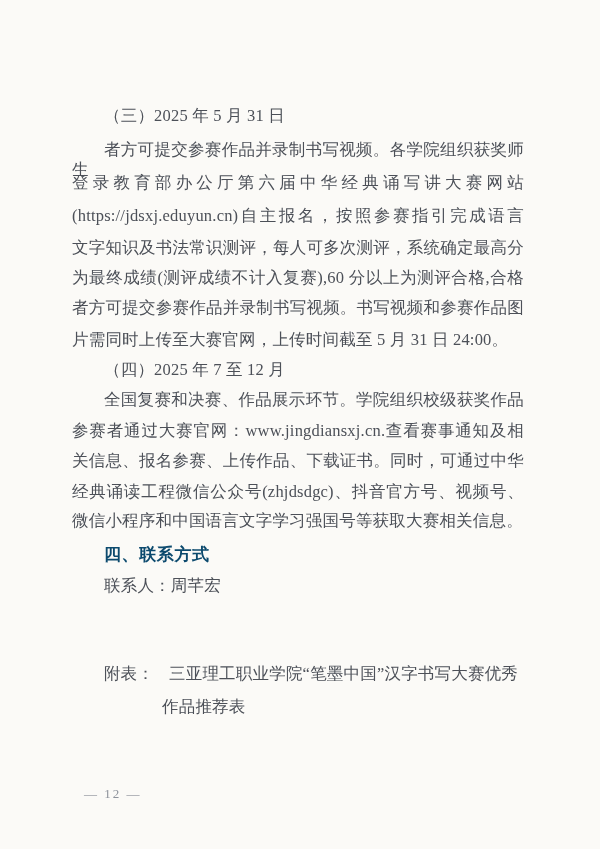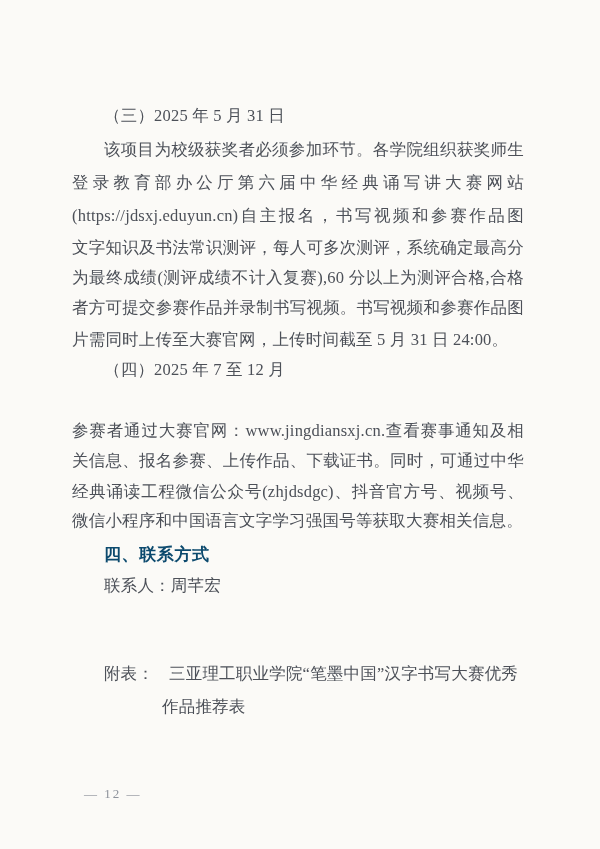--- a/index.html
+++ b/index.html
@@ -60,36 +60,37 @@
     text-align: right;
   }
 </style>
 </head>
 <body>
 
 <div class="page">
 
   <div class="line ind" style="top:106px">（三）2025 年 5 月 31 日</div>
 
-  <div class="line just ind" style="top:140px">该项目为校级获奖者必须参加环节。各学院组织获奖师生</div>
+  <div class="line just ind" style="top:140px">者方可提交参赛作品并录制书写视频。各学院组织获奖师生</div>
 
   <div class="line just" style="top:173px">登录教育部办公厅第六届中华经典诵写讲大赛网站</div>
 
-  <div class="line just" style="top:206px">(https://jdsxj.eduyun.cn)自主报名，书写视频和参赛作品图</div>
+  <div class="line just" style="top:206px">(https://jdsxj.eduyun.cn)自主报名，按照参赛指引完成语言</div>
 
   <div class="line just" style="top:238px">文字知识及书法常识测评，每人可多次测评，系统确定最高分</div>
 
   <div class="line just" style="top:268px">为最终成绩(测评成绩不计入复赛),60 分以上为测评合格,合格</div>
 
   <div class="line just" style="top:298px">者方可提交参赛作品并录制书写视频。书写视频和参赛作品图</div>
 
   <div class="line" style="top:330px">片需同时上传至大赛官网，上传时间截至 5 月 31 日 24:00。</div>
 
   <div class="line ind" style="top:360px">（四）2025 年 7 至 12 月</div>
 
+  <div class="line just ind" style="top:390px">全国复赛和决赛、作品展示环节。学院组织校级获奖作品</div>
 
   <div class="line just" style="top:421px">参赛者通过大赛官网：www.jingdiansxj.cn.查看赛事通知及相</div>
 
   <div class="line just" style="top:482px">经典诵读工程微信公众号(zhjdsdgc)、抖音官方号、视频号、</div>
 
   <div class="line just" style="top:451px">关信息、报名参赛、上传作品、下载证书。同时，可通过中华</div>
 
   <div class="line" style="top:511px">微信小程序和中国语言文字学习强国号等获取大赛相关信息。</div>
 
   <div class="line ind bold-head" style="top:545px">四、联系方式</div>

